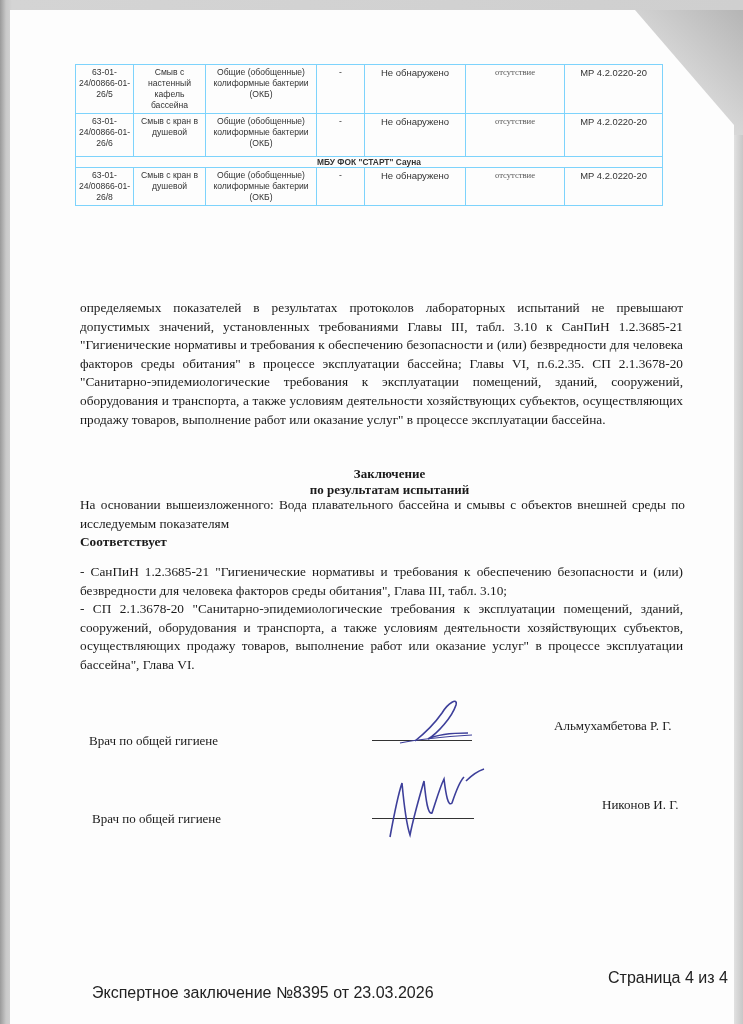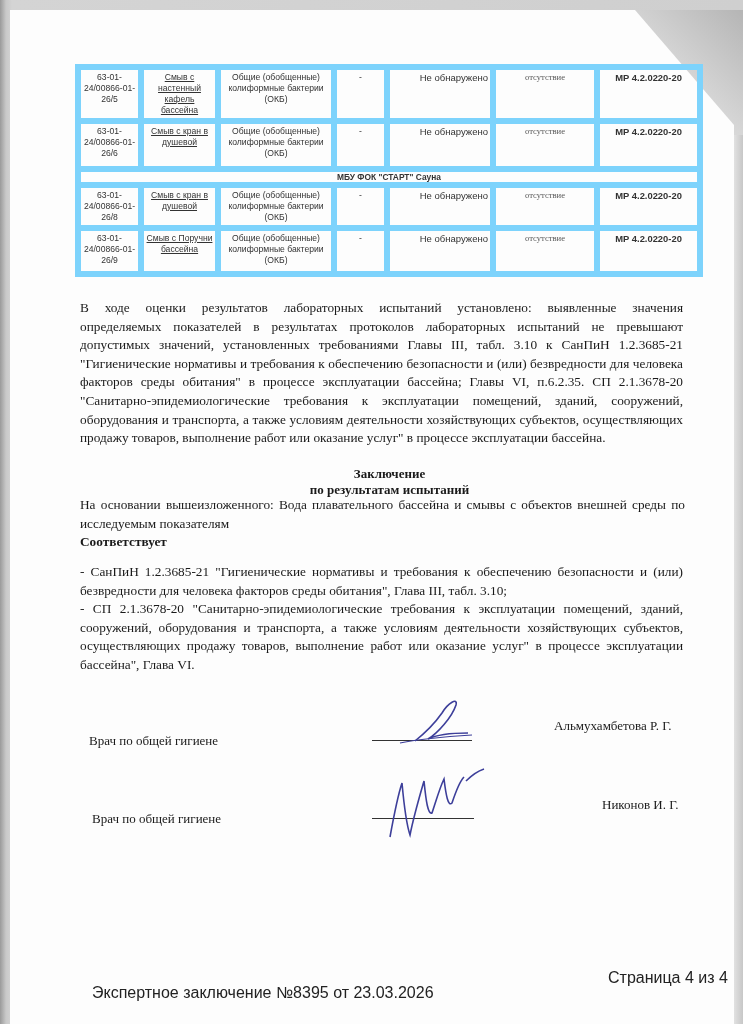--- a/index.html
+++ b/index.html
@@ -6,28 +6,28 @@
   body { width:743px; height:1024px; position:relative; overflow:hidden; background:#8c8c8c; font-family:"Liberation Serif", serif; color:#1a1a1a; }
   .scan-bg { position:absolute; left:0; top:0; width:743px; height:1024px; background:linear-gradient(90deg,#9a9a9a 0,#c9c9c9 6px,#d4d4d4 12px,#cfcfcf 100%); }
   .page { position:absolute; left:10px; top:10px; width:724px; height:1014px; background:#fdfdfd;
           clip-path: polygon(0 0, 625px 0, 724px 115px, 724px 100%, 0 100%); }
   .fold { position:absolute; left:635px; top:10px; width:108px; height:125px;
           background:linear-gradient(225deg,#b5b5b5 0%,#d7d7d7 55%,#efefef 100%);
           clip-path: polygon(0 0, 100% 0, 100% 100%, 89% 100%); }
   .right-shadow { position:absolute; left:733px; top:130px; width:10px; height:894px; background:linear-gradient(90deg,#e4e4e4,#c7c7c7); }
 
   table.results { position:absolute; left:75px; top:64px; border-collapse:collapse; font-family:"Liberation Sans", sans-serif; font-size:8.6px; line-height:11px; color:#333; }
-  table.results td { border:6px solid #7dd3fc; text-align:center; vertical-align:top; padding:2px 2px; }
+  table.results td { border:1px solid #7dd3fc; text-align:center; vertical-align:top; padding:2px 2px; }
   table.results td.c1 { width:53px; }
-  table.results td.c2 { width:67px;text-decoration:underline; }
+  table.results td.c2 { width:67px; }
   table.results td.c3 { width:106px;margin-top:16px; }
   table.results td.c4 { width:43px; }
-  table.results td.c5 { width:96px; font-size:9.5px;text-align:right; }
+  table.results td.c5 { width:96px; font-size:9.5px; }
   table.results td.c6 { width:94px; font-family:"Liberation Serif", serif; font-size:8.6px; color:#555; }
-  table.results td.c7 { width:93px; font-size:9.4px;font-weight:bold; }
+  table.results td.c7 { width:93px; font-size:9.4px; }
   table.results tr.r1 td { height:44px; }
   table.results tr.r2 td { height:38px; }
   table.results tr.sec td { height:8px; font-weight:bold; font-size:8.4px; line-height:8px; padding:1px; }
   table.results tr.r3 td { height:53px; }
   table.results tr.r4 td { height:32px; }
   table.results tr.r5 td { height:36px; }
 
   .para { position:absolute; font-size:13.3px; line-height:18.6px; text-align:justify; text-align-last:left; }
   .p1 { left:80px; top:299px; width:603px; }
   .p1 .first { display:block; text-align-last:justify; }
@@ -79,34 +79,24 @@
   </tr>
   <tr class="r4">
     <td class="c1">63-01-24/00866-01-26/8</td>
     <td class="c2">Смыв с кран в душевой</td>
     <td class="c3">Общие (обобщенные) колиформные бактерии (ОКБ)</td>
     <td class="c4">-</td>
     <td class="c5">Не обнаружено</td>
     <td class="c6">отсутствие</td>
     <td class="c7">МР 4.2.0220-20</td>
   </tr>
-  <tr class="r5">
-    <td class="c1">63-01-24/00866-01-26/9</td>
-    <td class="c2">Смыв с Поручни бассейна</td>
-    <td class="c3">Общие (обобщенные) колиформные бактерии (ОКБ)</td>
-    <td class="c4">-</td>
-    <td class="c5">Не обнаружено</td>
-    <td class="c6">отсутствие</td>
-    <td class="c7">МР 4.2.0220-20</td>
-  </tr>
 </tbody>
   </table>
 
 <div class="para p1">
-  <span class="first">В ходе оценки результатов лабораторных испытаний установлено: выявленные значения</span>
   <span>определяемых показателей в результатах протоколов лабораторных испытаний не превышают допустимых значений, установленных требованиями Главы III, табл. 3.10 к СанПиН 1.2.3685-21 "Гигиенические нормативы и требования к обеспечению безопасности и (или) безвредности для человека факторов среды обитания" в процессе эксплуатации бассейна; Главы VI, п.6.2.35. СП 2.1.3678-20 "Санитарно-эпидемиологические требования к эксплуатации помещений, зданий, сооружений, оборудования и транспорта, а также условиям деятельности хозяйствующих субъектов, осуществляющих продажу товаров, выполнение работ или оказание услуг" в процессе эксплуатации бассейна.</span>
 </div>
 
 <div class="concl-title ct1">Заключение</div>
 <div class="concl-title ct2">по результатам испытаний</div>
 
 <div class="para p2">На основании вышеизложенного: Вода плавательного бассейна и смывы с объектов внешней среды по исследуемым показателям</div>
 <div class="bold-line">Соответствует</div>
 
 <div class="para p3">

